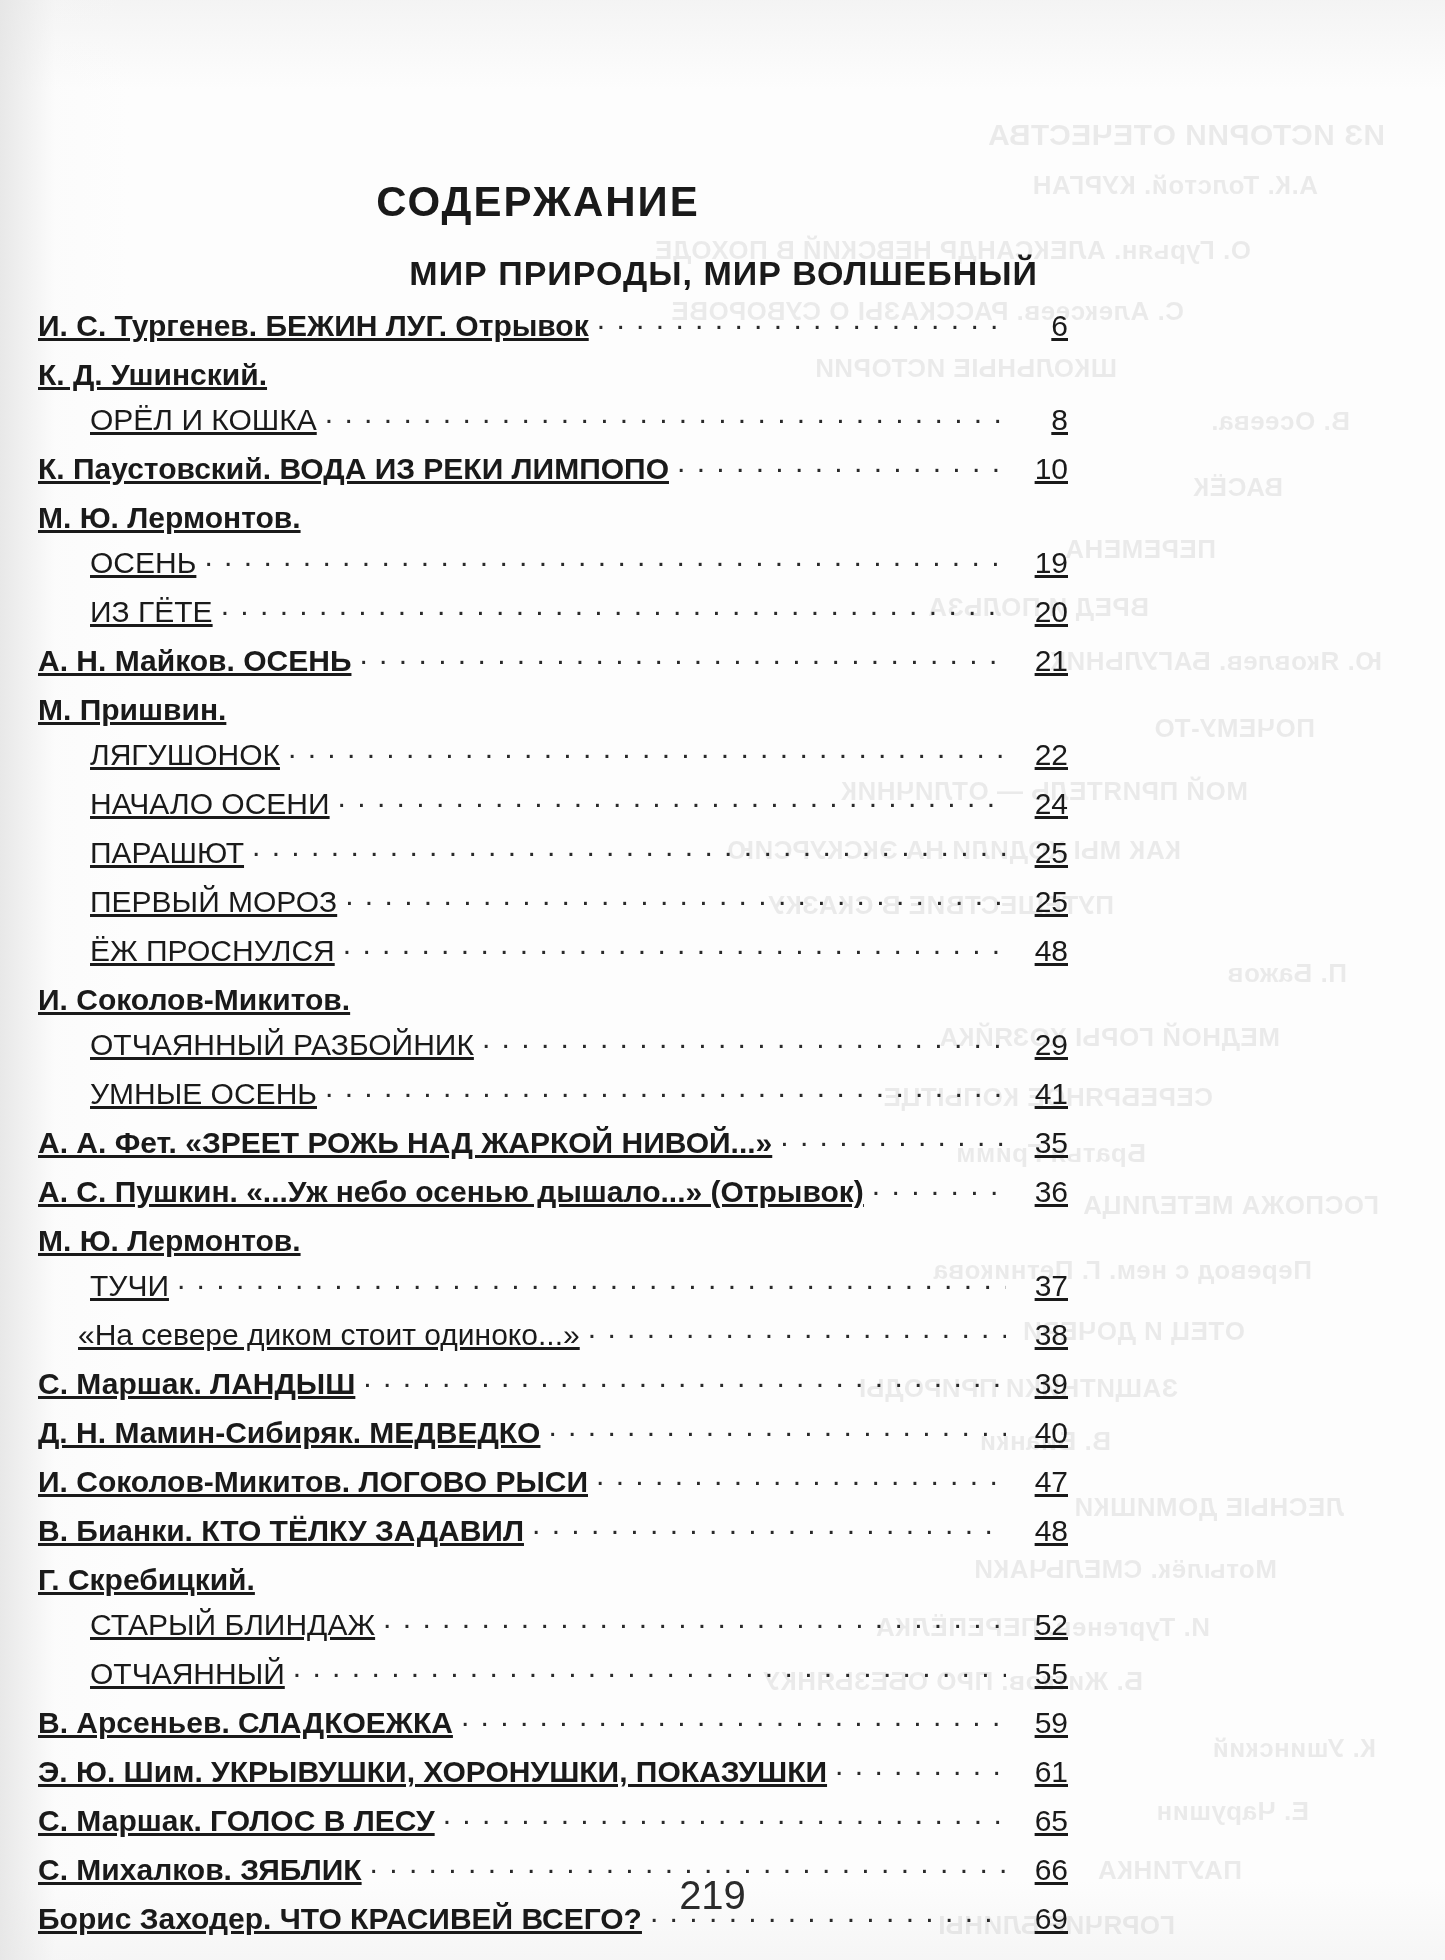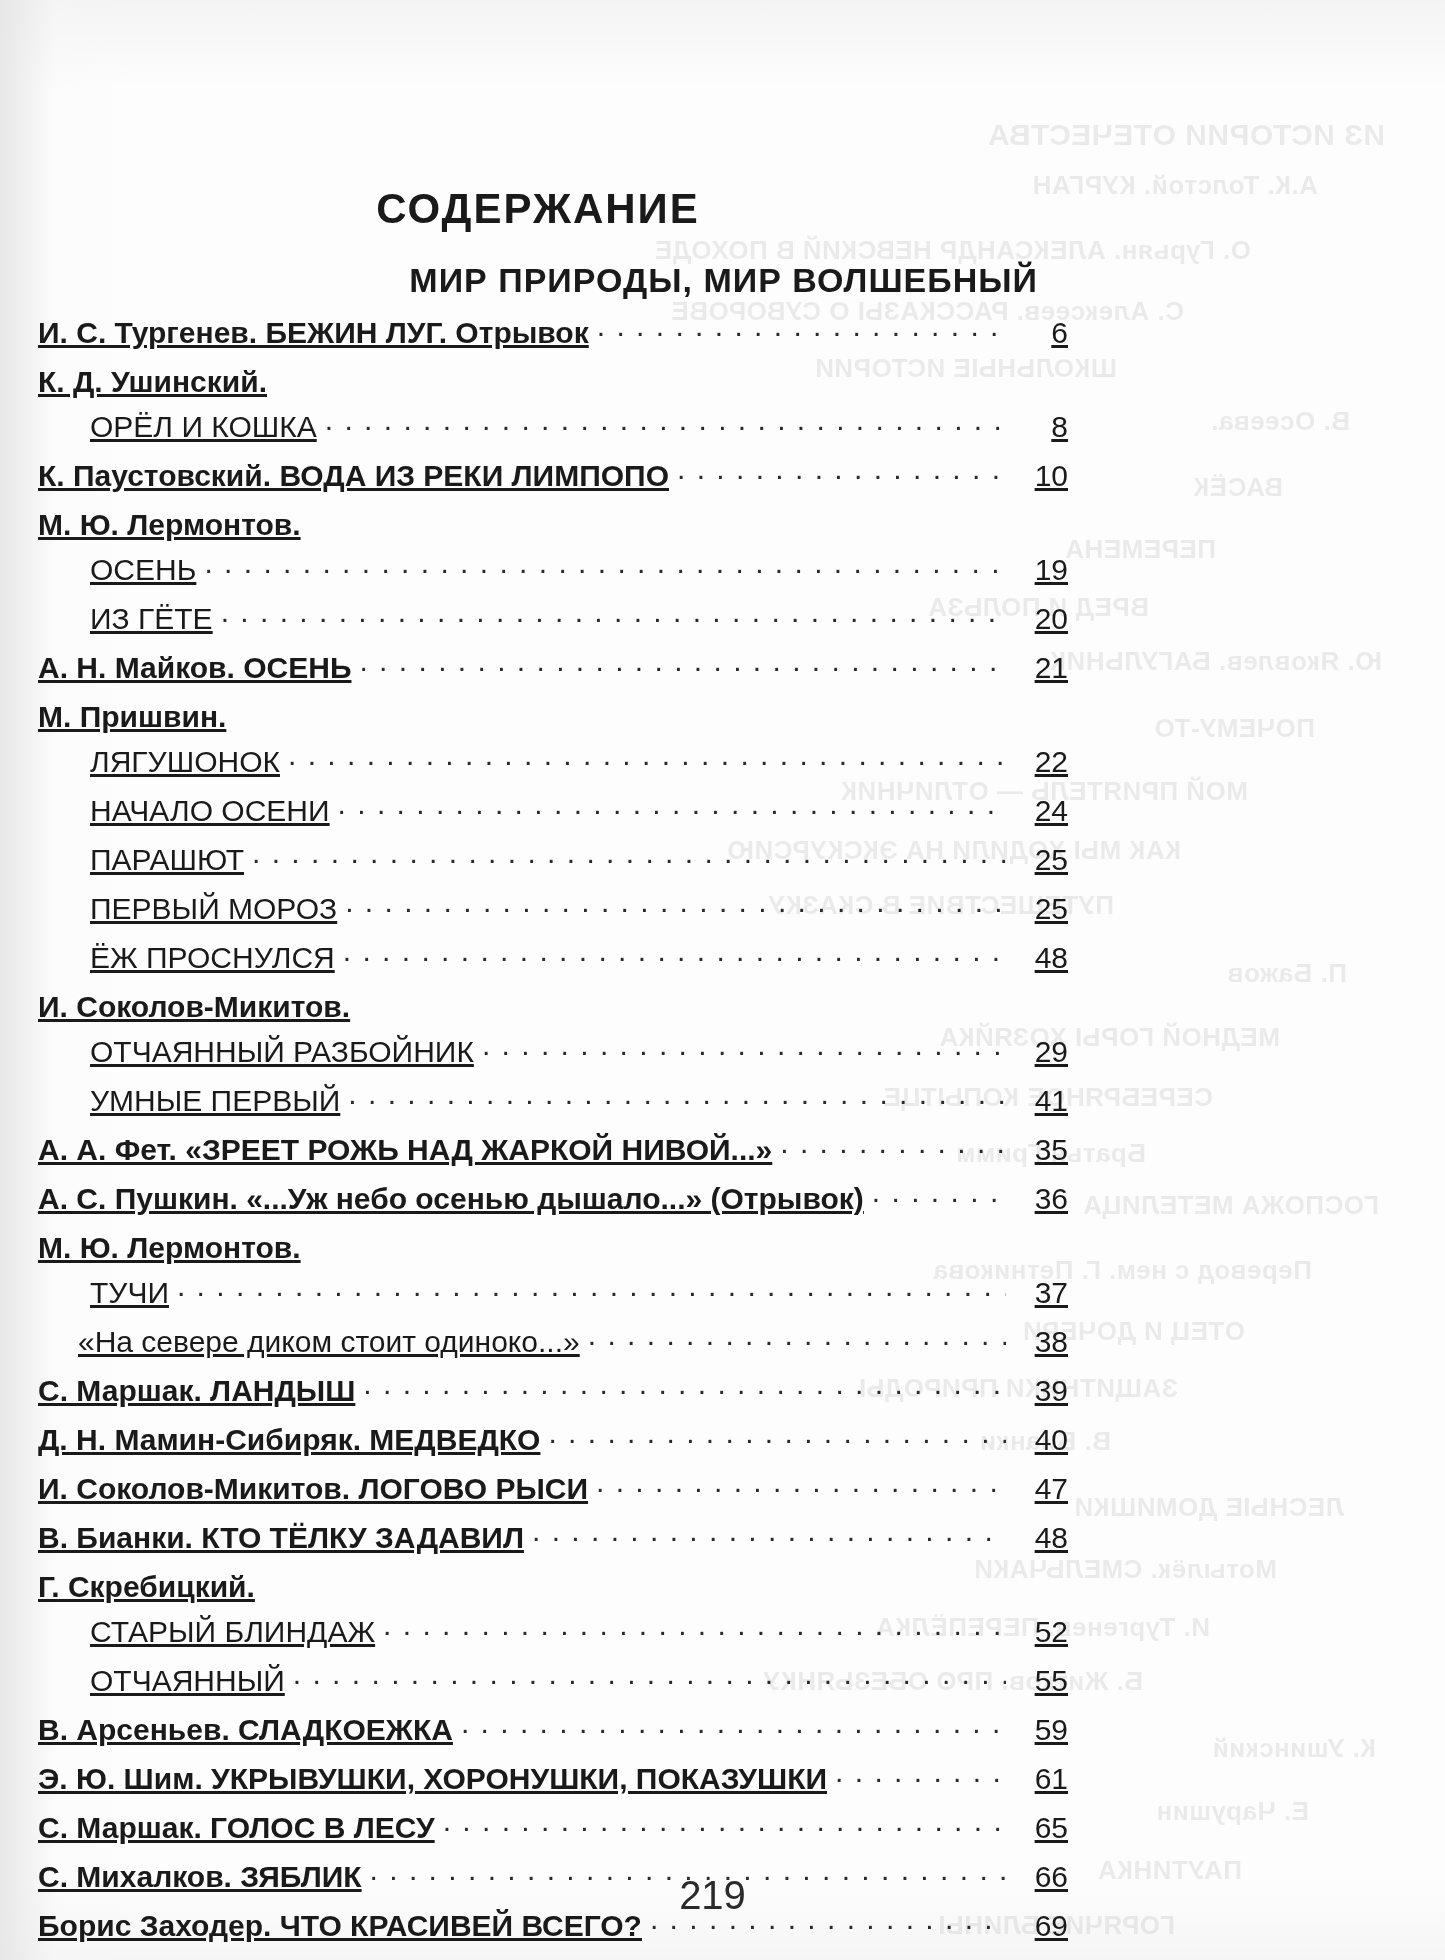--- a/index.html
+++ b/index.html
@@ -43,21 +43,21 @@
     position: absolute;
     white-space: nowrap;
     font-weight: bold;
     letter-spacing: 0.5px;
   }
 
   
   .content {
     position: absolute;
     left: 38px;
-    top: 7px;
+    top: 0;
     width: 1030px;
   }
 
   .doc-title {
     text-align: center;
     font-size: 42px;
     font-weight: bold;
     letter-spacing: 2px;
     margin: 178px 0 0 0;
     padding-right: 30px;
@@ -260,21 +260,21 @@
           <span class="entry-label bold-author">И. Соколов-Микитов.</span>
           <span class="leader"></span>
           <span class="entry-page"></span>
         </li>
         <li class="toc-row">
           <span class="entry-label indent">ОТЧАЯННЫЙ РАЗБОЙНИК</span>
           <span class="leader"></span>
           <span class="entry-page">29</span>
         </li>
         <li class="toc-row">
-          <span class="entry-label indent">УМНЫЕ ПЕРВЫЙ</span>
+          <span class="entry-label indent">УМНЫЕ ОСЕНЬ</span>
           <span class="leader"></span>
           <span class="entry-page">41</span>
         </li>
         <li class="toc-row mixed">
           <span class="entry-label bold-author">А. А. Фет. «ЗРЕЕТ РОЖЬ НАД ЖАРКОЙ НИВОЙ...»</span>
           <span class="leader"></span>
           <span class="entry-page">35</span>
         </li>
         <li class="toc-row mixed">
           <span class="entry-label bold-author">А. С. Пушкин. «...Уж небо осенью дышало...» (Отрывок)</span>

